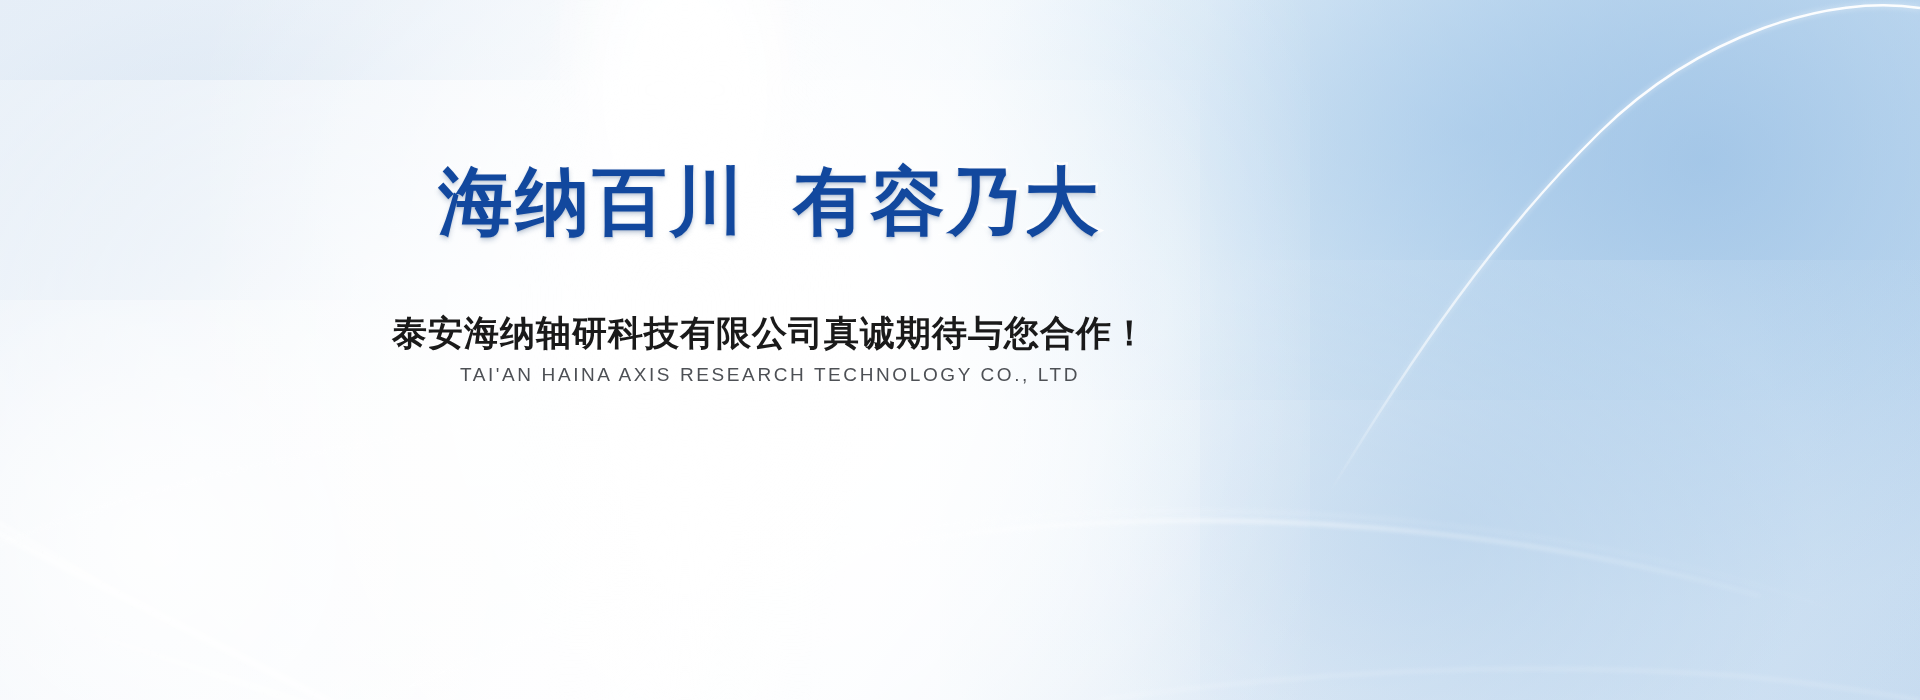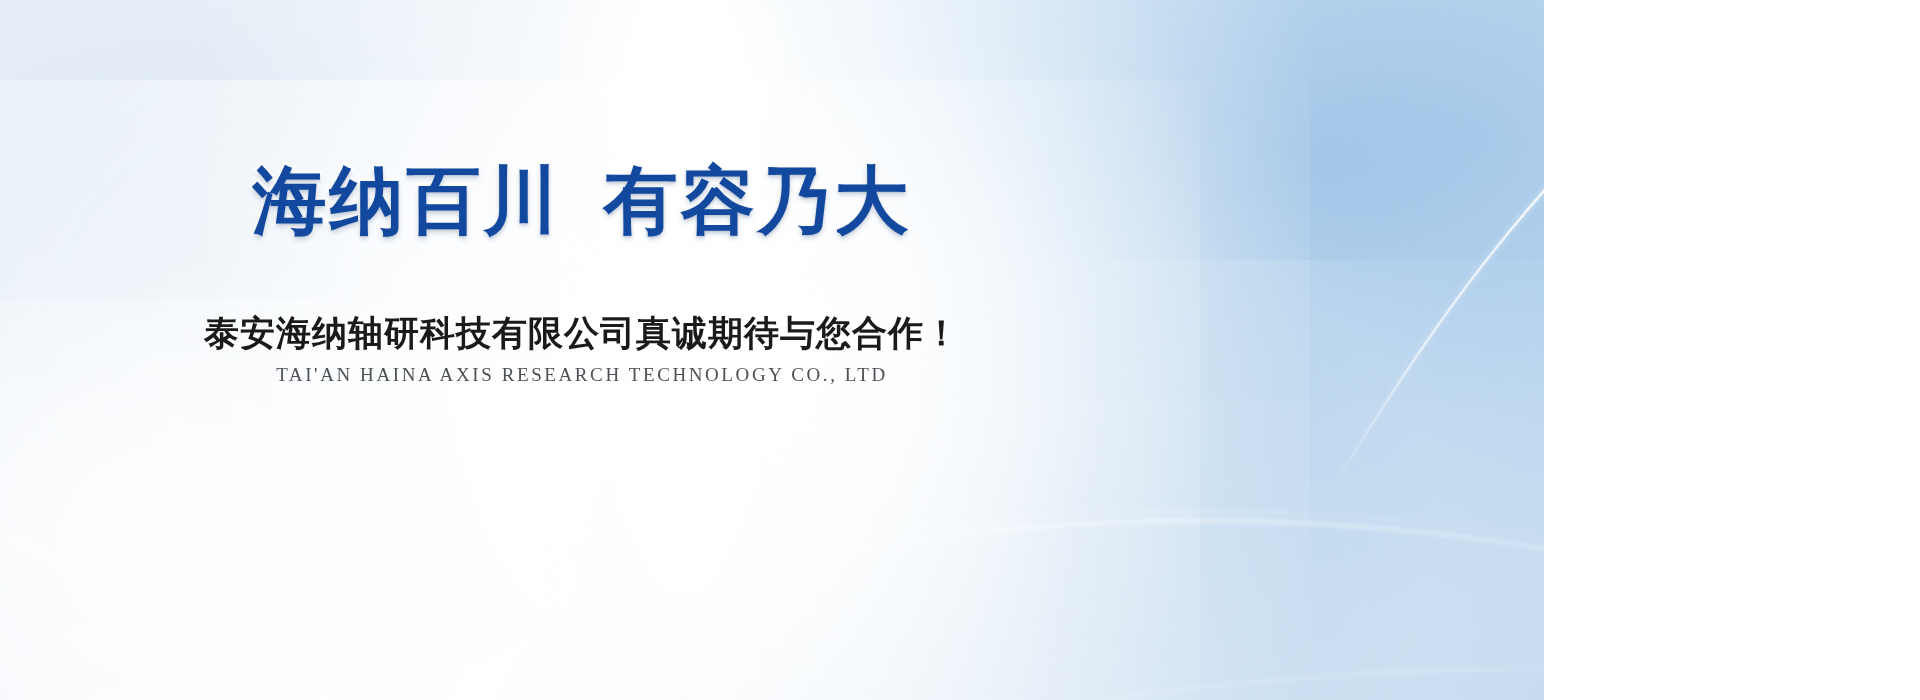--- a/index.html
+++ b/index.html
@@ -7,35 +7,34 @@
     margin: 0;
     padding: 0;
     background: #ffffff;
   }
   body {
     font-family: "Liberation Sans", "DejaVu Sans", sans-serif;
   }
 
   #banner {
     position: relative;
-    width: 1544px;
+    width: 1920px;
     height: 700px;
     overflow: hidden;
     
     background:
       linear-gradient(118deg,
         #e9f0f8 0%,
         #eef3f9 16%,
         #f4f8fc 30%,
         #fdfeff 44%,
         #f2f7fc 58%,
         #dfeaf6 72%,
         #cfe0f2 86%,
         #c3d8ee 100%);
-    font-family: Liberation Serif, serif;
   }
 
   
 
   .bg-layer {
     position: absolute;
     pointer-events: none;
   }
 
   

